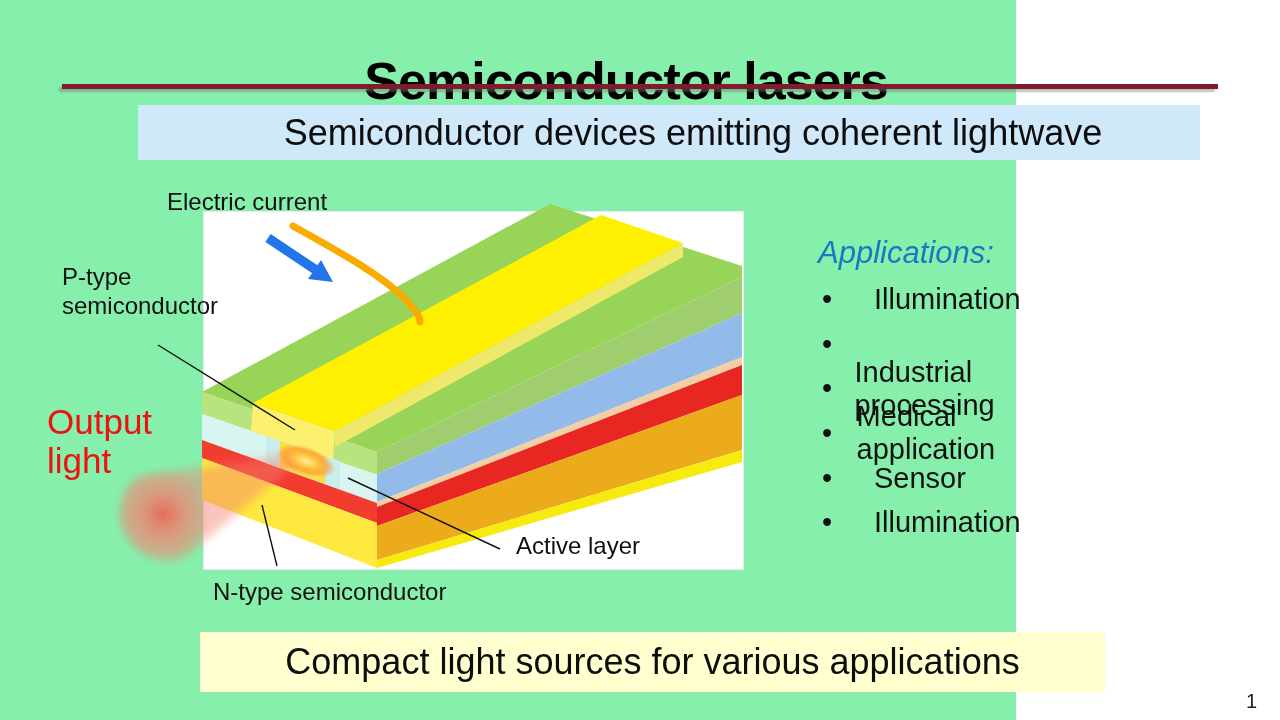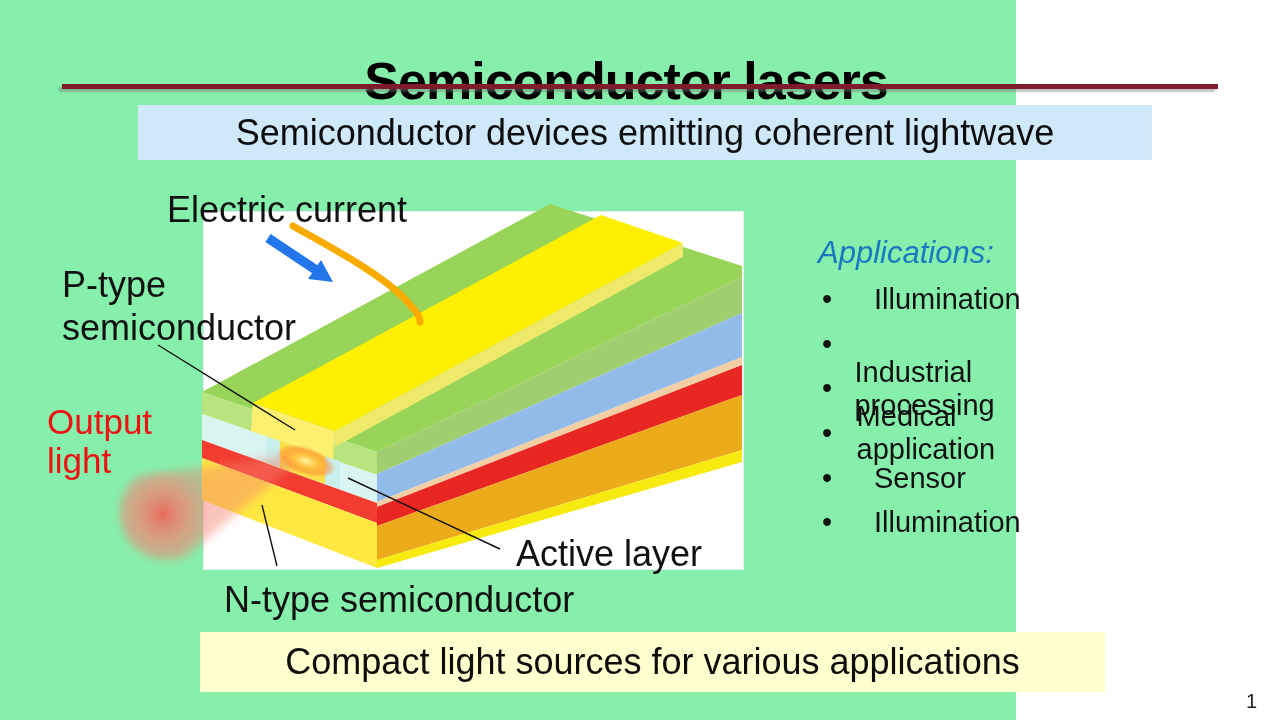--- a/index.html
+++ b/index.html
@@ -5,32 +5,32 @@
   html,body{margin:0;padding:0;}
   body{width:1280px;height:720px;background:#ffffff;overflow:hidden;
        font-family:"Liberation Sans","DejaVu Sans",sans-serif;color:#111;}
   .slide{position:relative;width:1016px;height:720px;background:#86efac;}
   .title{position:absolute;left:0;top:16px;width:1252px;text-align:center;
          font-size:52px;font-weight:bold;letter-spacing:-1px;color:#000;}
   .divider{position:absolute;left:62px;top:84px;width:1156px;height:5px;
            background:#7f1b2b;box-shadow:-3px 3px 2px rgba(120,120,120,.45);}
   .banner{display:flex;align-items:center;justify-content:center;
           font-size:36px;color:#0d0d0d;white-space:nowrap;}
-  .banner-top{position:absolute;left:138px;top:105px;width:1014px;height:55px;background:#cfe9fb;}
+  .banner-top{position:absolute;left:138px;top:105px;width:1014px;height:55px;background:#cfe9fb;padding-left:48px;}
   .banner-bottom{position:absolute;left:200px;top:632px;width:905px;height:60px;background:#ffffcf;}
   .diagram-box{position:absolute;left:203px;top:211px;width:539px;height:357px;
                background:#fff;border:1px solid #e7ebf0;}
   svg.overlay{position:absolute;left:0;top:0;width:1280px;height:720px;pointer-events:none;}
-  .lbl{position:absolute;font-size:36px;line-height:1.2;color:#111;white-space:nowrap;}
+  .lbl{position:absolute;font-size:24px;line-height:1.2;color:#111;white-space:nowrap;}
   .lbl.wrap{white-space:normal;}
   .lbl-electric{left:167px;top:188px;}
   .lbl-ptype{left:62px;top:263px;width:225px;}
   .lbl-output{left:47px;top:402px;width:135px;font-size:35px;line-height:39px;color:#ee1111;}
   .lbl-active{left:516px;top:532px;}
-  .lbl-ntype{left:224px;top:578px;}
+  .lbl-ntype{left:213px;top:578px;}
   .apps{position:absolute;left:818px;top:233px;}
   .apps-heading{font-size:31px;line-height:40px;color:#1878c0;font-style:italic;}
   .apps ul{list-style:none;margin:4px 0 0 0;padding:0;}
   .apps li{display:flex;align-items:center;height:44.7px;font-size:29px;color:#111;}
   .apps .blt{width:56px;padding-left:4px;box-sizing:border-box;}
   .page-num{position:absolute;left:1246px;top:690px;font-size:20px;color:#222;}
 </style>
 </head>
 <body>
 

